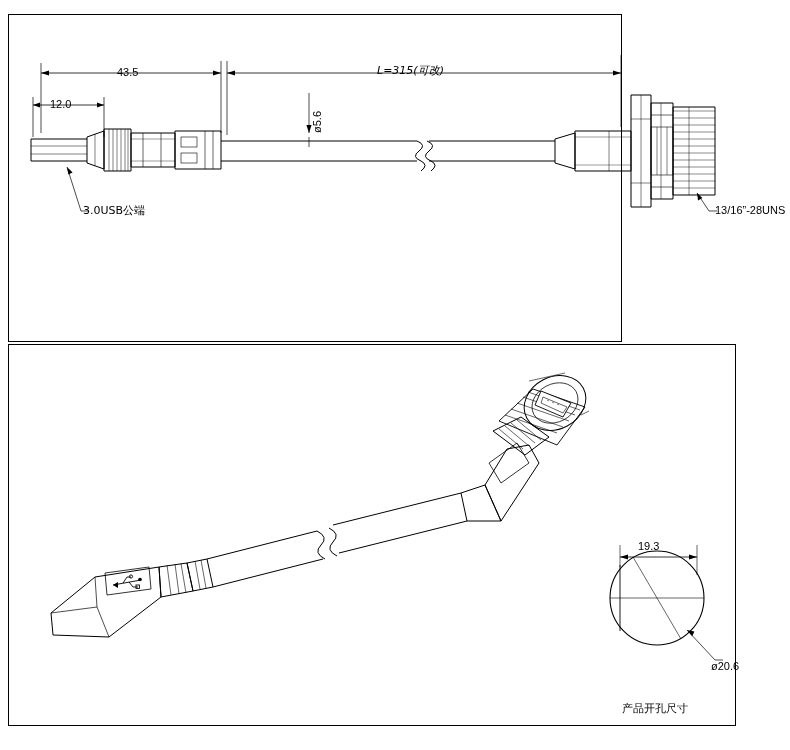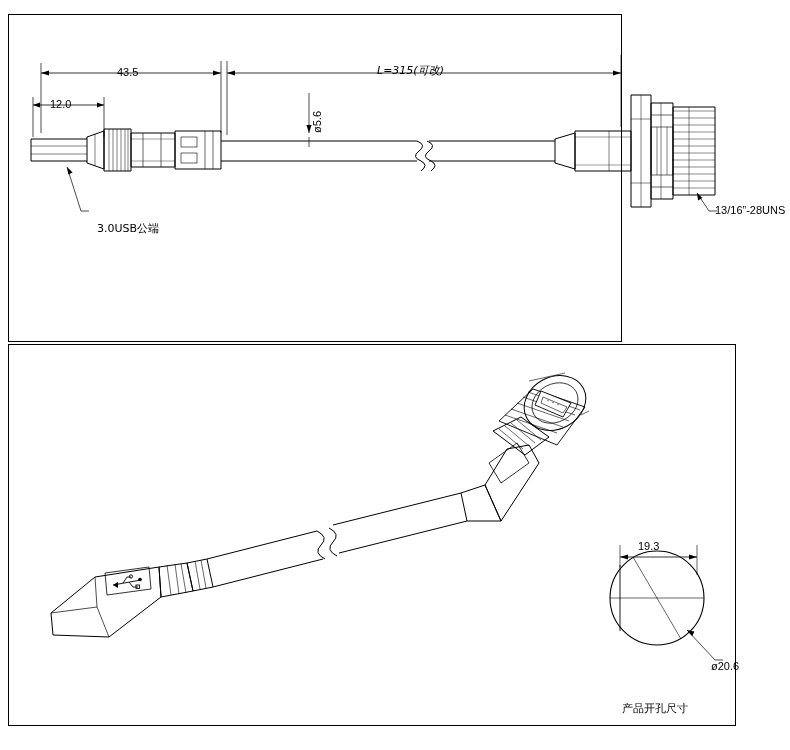--- a/index.html
+++ b/index.html
@@ -170,21 +170,21 @@
   </svg>
 
   <div class="lbl" style="left:108px; top:52px;">43.5</div>
 
   <div class="lbl" style="left:41px; top:84px;text-align:right;">12.0</div>
 
   <div class="lbl lbl-cn ital" style="left:368px; top:50px;">L=315(可改)</div>
 
   <div class="lbl rot90" style="left:303px; top:118px;">ø5.6</div>
 
-  <div class="lbl lbl-cn" style="left:88px; top:190px;margin-top:18px;">3.0USB公端</div>
+  <div class="lbl lbl-cn" style="left:74px; top:190px;">3.0USB公端</div>
 
   <div class="lbl" style="left:706px; top:190px;">13/16”-28UNS</div>
 
 </div>
 
 <div class="panel" id="panel-bottom">
 
   <svg width="772" height="380" viewBox="0 0 772 380">
     <g fill="none" stroke="#000" stroke-width="1" shape-rendering="geometricPrecision">
 

